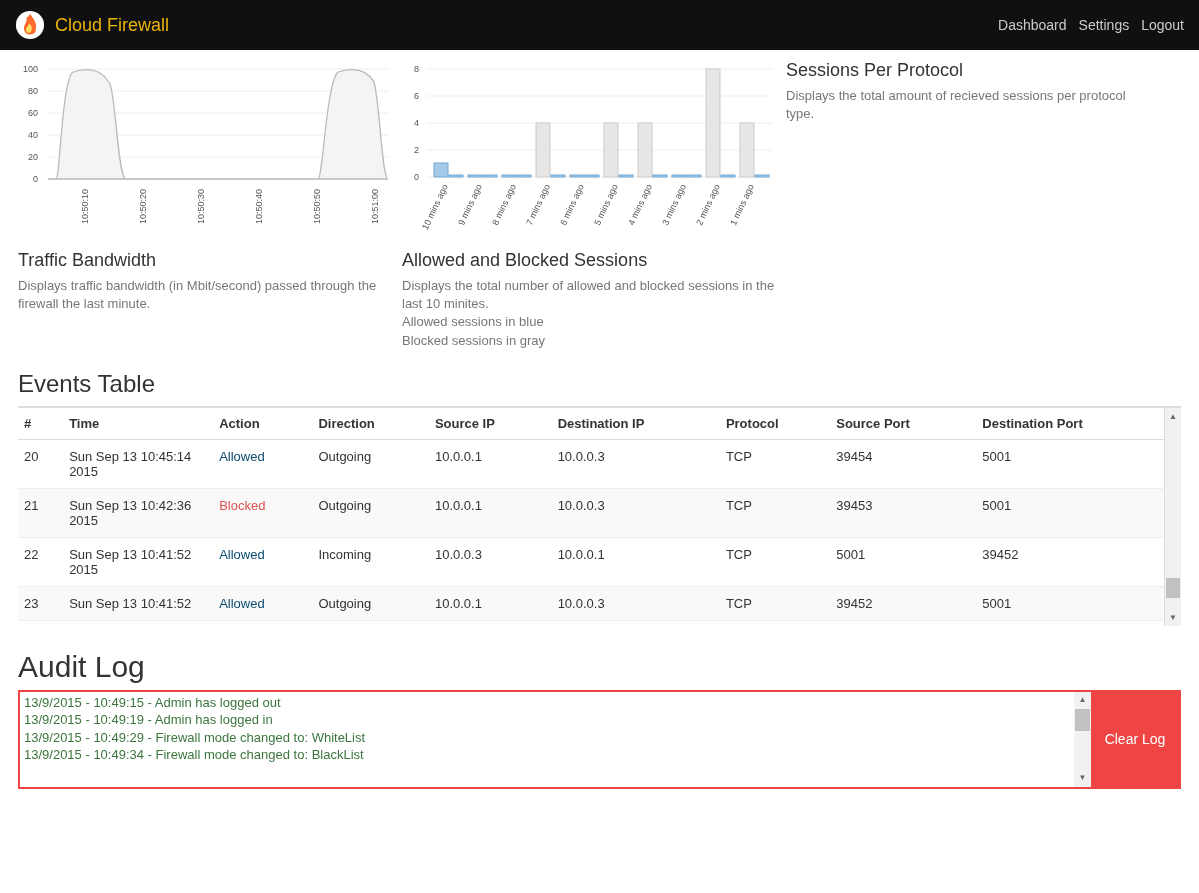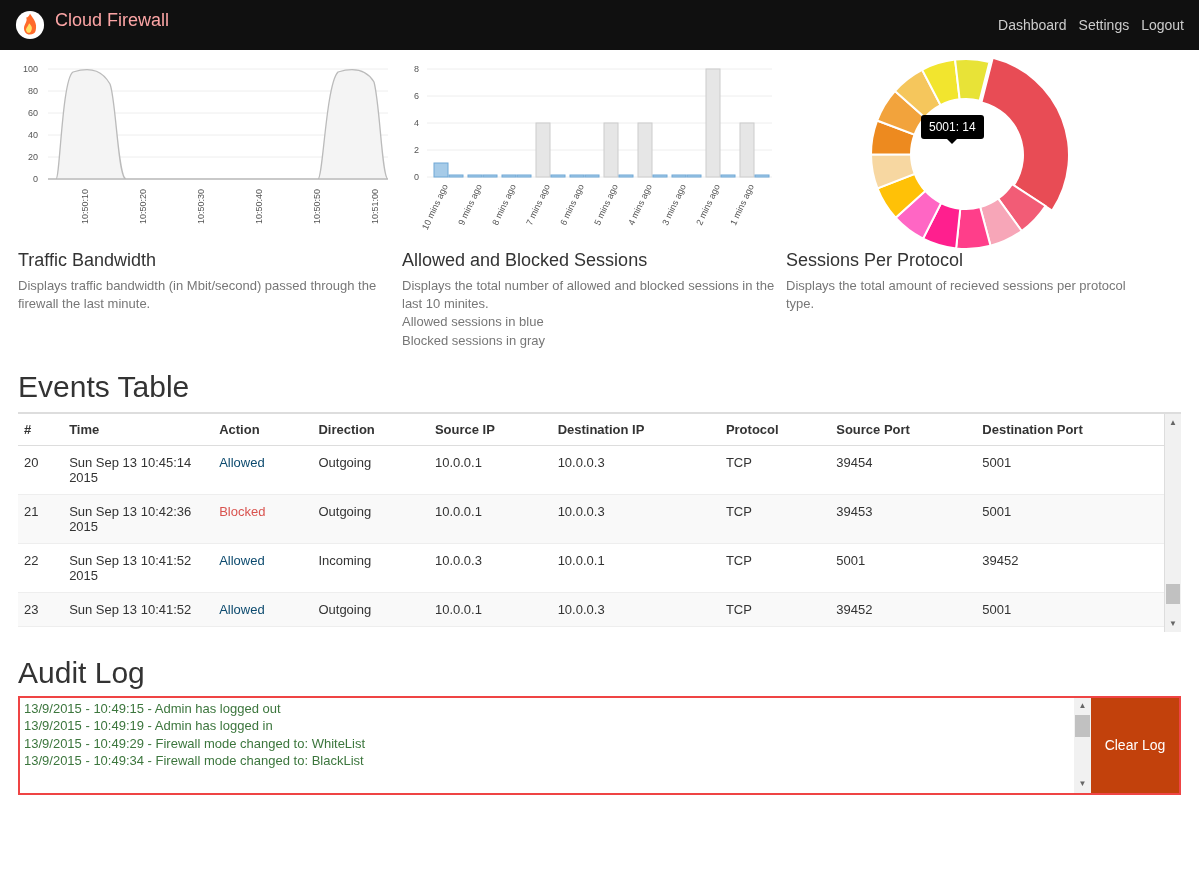--- a/index.html
+++ b/index.html
@@ -1,48 +1,48 @@
 <!DOCTYPE html>
 <html><head>
 <meta charset="utf-8">
 <style>
   * { box-sizing: border-box; margin: 0; padding: 0; }
   body { font-family: "Helvetica Neue", Helvetica, Arial, sans-serif; font-size: 14px; color: #333; background: #fff; width: 1199px; }
   .navbar { background: #101010; color: #999; height: 50px; display: flex; align-items: center; padding: 0 15px; }
-  .navbar .brand { display: flex; color: #fca5a5; font-size: 18px; }
+  .navbar .brand { display: flex; align-items: center; color: #eab308; font-size: 18px; }
   .navbar .brand-icon { width: 30px; height: 30px; margin-right: 10px; }
   .navbar .nav { margin-left: auto; display: flex; gap: 12px; }
   .navbar .nav a { color: #ccc; text-decoration: none; font-size: 14px; cursor: pointer; }
   .container { padding: 0 18px; }
   h1.mode { font-size: 30px; font-weight: 500; color: #333; margin-top: 8px; }
   h1.mode .mode-val { color: #ff6a2b; }
   .charts-row { display: flex; gap: 4px; margin-top: 4px; }
   .chart-col { width: 380px; }
   .chart-col.pie { width: 360px; }
   .chart-box { height: 190px; position: relative; }
   h3.section { font-size: 18px; color: #333; font-weight: 500; margin-top: 6px; }
   p.desc { font-size: 13px; color: #777; margin-top: 6px; line-height: 1.4; }
-  h2.events { font-size: 30px; font-weight: 500; margin-top: 20px; }
+  h2.events { font-size: 24px; font-weight: 500; margin-top: 20px; }
   .events-wrap { margin-top: 8px; border-top: 2px solid #ddd; position: relative; height: 220px; overflow: hidden; }
   .events-table { width: 1150px; border-collapse: collapse; font-size: 13px; }
   .events-table th { text-align: left; padding: 8px 6px; font-size: 13px; border-bottom: 1px solid #ddd; }
   .events-table td { padding: 9px 6px; border-bottom: 1px solid #eee; vertical-align: top; }
   .events-table tr:nth-child(even) td { background: #f9f9f9; }
   .allowed { color: #0c4a6e; margin-top: 12px; }
   .blocked { color: #d9534f; }
   .scrollbar-v { position: absolute; right: 0; top: 0; bottom: 0; width: 17px; background: #f1f1f1; border-left: 1px solid #ddd; }
   .scroll-thumb-v { position: absolute; left: 1px; right: 1px; top: 170px; height: 20px; background: #c1c1c1; }
   .scroll-arrow { position: absolute; left: 0; right: 0; height: 17px; display:flex; align-items:center; justify-content:center; font-size:8px; color:#666; }
   .scroll-arrow.up { top: 0; }
   .scroll-arrow.down { bottom: 0; }
   h2.audit { font-size: 30px; font-weight: 500; margin-top: 24px; }
   .audit-row { display: flex; margin-top: 6px; border: 2px solid #ef4444; }
   .audit-log { flex: 1; height: 95px; overflow: hidden; padding: 2px 4px; font-size: 13px; line-height: 1.35; color: #3c763d; position: relative; }
   .audit-scroll { position: absolute; right: 0; top: 0; bottom: 0; width: 17px; background: #f1f1f1; }
-  .clear-btn { width: 88px; background: #c2410c; color: #fff; display:flex; align-items:center; justify-content:center; font-size:14px; cursor:pointer; }
+  .clear-btn { width: 88px; background: #ef4444; color: #fff; display:flex; align-items:center; justify-content:center; font-size:14px; cursor:pointer; }
   
   .line-path { fill: #f4f4f4; stroke: #bbb; stroke-width:1.3; }
   .grid line { stroke: #eee; }
   .tick-text { font-size: 9px; fill: #555; }
   .tick-rot { font-size: 9px; fill: #555; }
   
   .bar-blocked { fill: #e6e6e6; stroke: #ccc; }
   .bar-allowed { fill: #a6cbe8; stroke: #6fa8d6; }
   
   .pie-tooltip { position: absolute; top: 61px; left: 135px; background: #000; color:#fff; font-size:12px; padding:5px 8px; border-radius:3px; white-space:nowrap; }
@@ -157,40 +157,20 @@
             </g>
         </svg>
       </div>
       <h3 class="section">Allowed and Blocked Sessions</h3>
       <p class="desc" style="white-space:pre-line">Displays the total number of allowed and blocked sessions in the last 10 minites.
 Allowed sessions in blue
 Blocked sessions in gray</p>
     </div>
 
     <div class="chart-col pie">
-      <div class="chart-box" style="display:flex;justify-content:center;">
-        <svg width="220" height="200" viewBox="0 0 200 200">
-          <g transform="translate(100,100)" id="donut-g">
-              <path d="M24.492991966197778,-95.92232974935384 A99,99 0 0 1 82.85298028905127,54.18840888254684 L46.029433493917374,30.10467160141491 A55,55 0 0 0 13.607217758998765,-53.29018319408546 Z" fill="#e84c55" transform="translate(3,1)"></path>
-              <path d="M79.50538512585729,51.99897822062575 A95,95 0 0 1 55.68644229023412,76.9676564867115 L32.23951922066186,44.560222176517186 A55,55 0 0 0 46.029433493917374,30.10467160141491 Z" fill="#f25c76" stroke="#fff" stroke-width="2"></path>
-              <path d="M55.68644229023412,76.9676564867115 A95,95 0 0 1 24.520116527920596,91.78106496144613 L14.195856937217187,53.13640603031092 A55,55 0 0 0 32.23951922066186,44.560222176517186 Z" fill="#f7a6b8" stroke="#fff" stroke-width="2"></path>
-              <path d="M24.520116527920596,91.78106496144613 A95,95 0 0 1 -9.881443487619714,94.48469227658508 L-5.720835703358782,54.701663949601894 A55,55 0 0 0 14.195856937217187,53.13640603031092 Z" fill="#ff3e8a" stroke="#fff" stroke-width="2"></path>
-              <path d="M-9.881443487619714,94.48469227658508 A95,95 0 0 1 -42.979225668088574,84.7218163224297 L-24.882709597314438,49.049472607722464 A55,55 0 0 0 -5.720835703358782,54.701663949601894 Z" fill="#ff1f8e" stroke="#fff" stroke-width="2"></path>
-              <path d="M-42.979225668088574,84.7218163224297 A95,95 0 0 1 -70.40624103551097,63.78057089153036 L-40.76150796792741,36.925593674043895 A55,55 0 0 0 -24.882709597314438,49.049472607722464 Z" fill="#ff66c4" stroke="#fff" stroke-width="2"></path>
-              <path d="M-70.40624103551097,63.78057089153036 A95,95 0 0 1 -88.54371316688649,34.42398667528402 L-51.26214972819744,19.929676496217063 A55,55 0 0 0 -40.76150796792741,36.925593674043895 Z" fill="#ffc107" stroke="#fff" stroke-width="2"></path>
-              <path d="M-88.54371316688649,34.42398667528402 A95,95 0 0 1 -94.9985469462292,0.5254313514498828 L-54.99915875834322,0.30419709820782687 A55,55 0 0 0 -51.26214972819744,19.929676496217063 Z" fill="#f7d7a1" stroke="#fff" stroke-width="2"></path>
-              <path d="M-94.9985469462292,0.5254313514498828 A95,95 0 0 1 -88.91907842169631,-33.44245045800655 L-51.47946645466628,-19.361418686214318 A55,55 0 0 0 -54.99915875834322,0.30419709820782687 Z" fill="#ed8a1f" stroke="#fff" stroke-width="2"></path>
-              <path d="M-88.91907842169631,-33.44245045800655 A95,95 0 0 1 -71.10744508678572,-62.99786705301819 L-41.1674682081391,-36.47244934648421 A55,55 0 0 0 -51.47946645466628,-19.361418686214318 Z" fill="#f2a33c" stroke="#fff" stroke-width="2"></path>
-              <path d="M-71.10744508678572,-62.99786705301819 A95,95 0 0 1 -43.91375022120262,-84.24121640568723 L-25.423750128064675,-48.77123055066102 A55,55 0 0 0 -41.1674682081391,-36.47244934648421 Z" fill="#f5c65c" stroke="#fff" stroke-width="2"></path>
-              <path d="M-43.91375022120262,-84.24121640568723 A95,95 0 0 1 -10.925985464413841,-94.36960761617809 L-6.325570532029066,-54.63503598831363 A55,55 0 0 0 -25.423750128064675,-48.77123055066102 Z" fill="#f2e52e" stroke="#fff" stroke-width="2"></path>
-              <path d="M-10.925985464413841,-94.36960761617809 A95,95 0 0 1 23.503376129179497,-92.0466800625113 L13.607217758998656,-53.29018319408549 A55,55 0 0 0 -6.325570532029066,-54.63503598831363 Z" fill="#e8e337" stroke="#fff" stroke-width="2"></path>
-            </g>
-        </svg>
-        <div class="pie-tooltip">5001: 14</div>
-      </div>
       <h3 class="section">Sessions Per Protocol</h3>
       <p class="desc">Displays the total amount of recieved sessions per protocol type.</p>
     </div>
   </div>
 
   <h2 class="events">Events Table</h2>
   <div class="events-wrap">
     <table class="events-table">
       <thead>
           <tr id="events-head">

